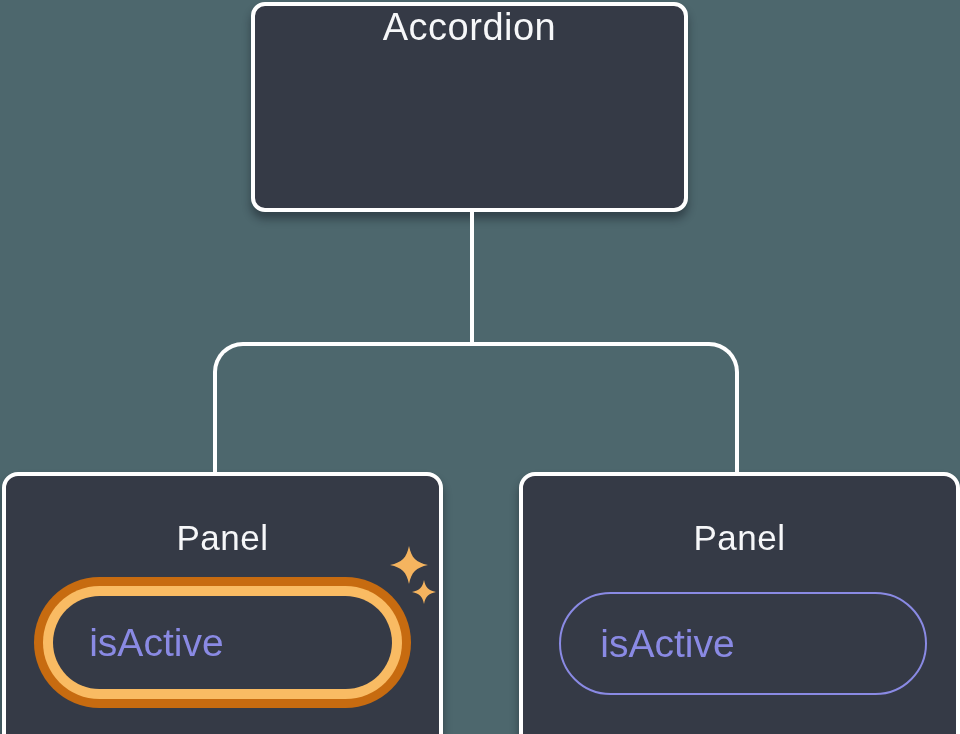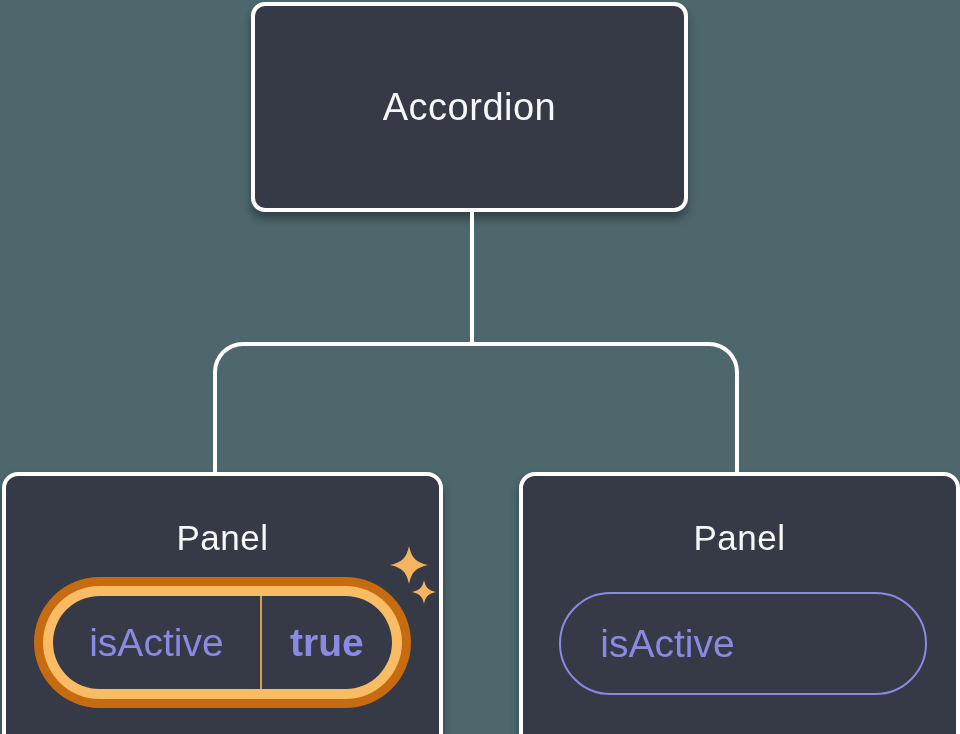--- a/index.html
+++ b/index.html
@@ -18,21 +18,21 @@
     position: absolute;
     background: var(--node-fill, #353A46);
     border: 4px solid var(--node-border, #FFFFFF);
     box-sizing: border-box;
     box-shadow: 0 7px 9px rgba(18, 23, 32, 0.45);
   }
   .node.root {
     left: 251px; top: 2px;
     width: 437px; height: 210px;
     border-radius: 14px;
-    display: flex; align-items: center; justify-content: center;
+    display: flex; align-items: flex-start; justify-content: center;
   }
   .node-label {
     color: var(--label-text, #F6F7F9);
     font-size: 38px;
     font-weight: 500;
     letter-spacing: 0.5px;
   }
 
   
   .connector-stem {
@@ -146,21 +146,20 @@
   <div class="connector-stem"></div>
   <div class="connector-branch"></div>
 
   <div class="node panel left">
     <div class="panel-title">Panel</div>
 
     <div class="pill-active-outer">
       <div class="pill-active-mid">
         <div class="pill-active-inner">
           <div class="cell name">isActive</div>
-          <div class="cell value">true</div>
         </div>
       </div>
     </div>
 
     <svg class="sparkle big" viewBox="0 0 100 100" aria-hidden="true">
       <path d="M50 0 C57 32 68 43 100 50 C68 57 57 68 50 100 C43 68 32 57 0 50 C32 43 43 32 50 0 Z"></path>
     </svg>
     <svg class="sparkle small" viewBox="0 0 100 100" aria-hidden="true">
       <path d="M50 0 C57 32 68 43 100 50 C68 57 57 68 50 100 C43 68 32 57 0 50 C32 43 43 32 50 0 Z"></path>
     </svg>

